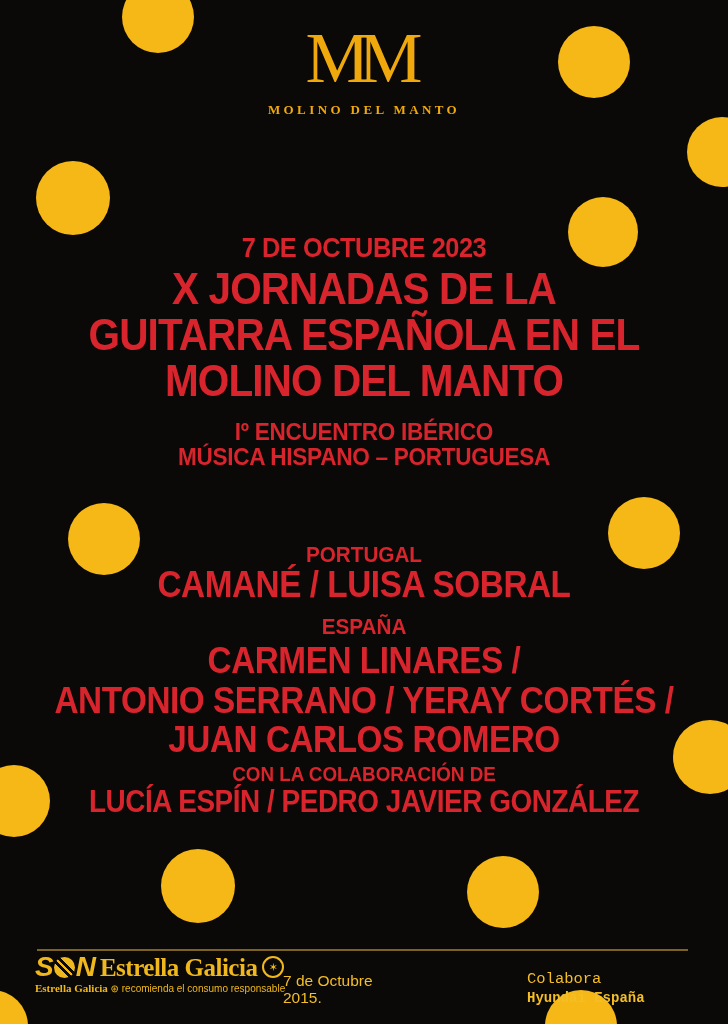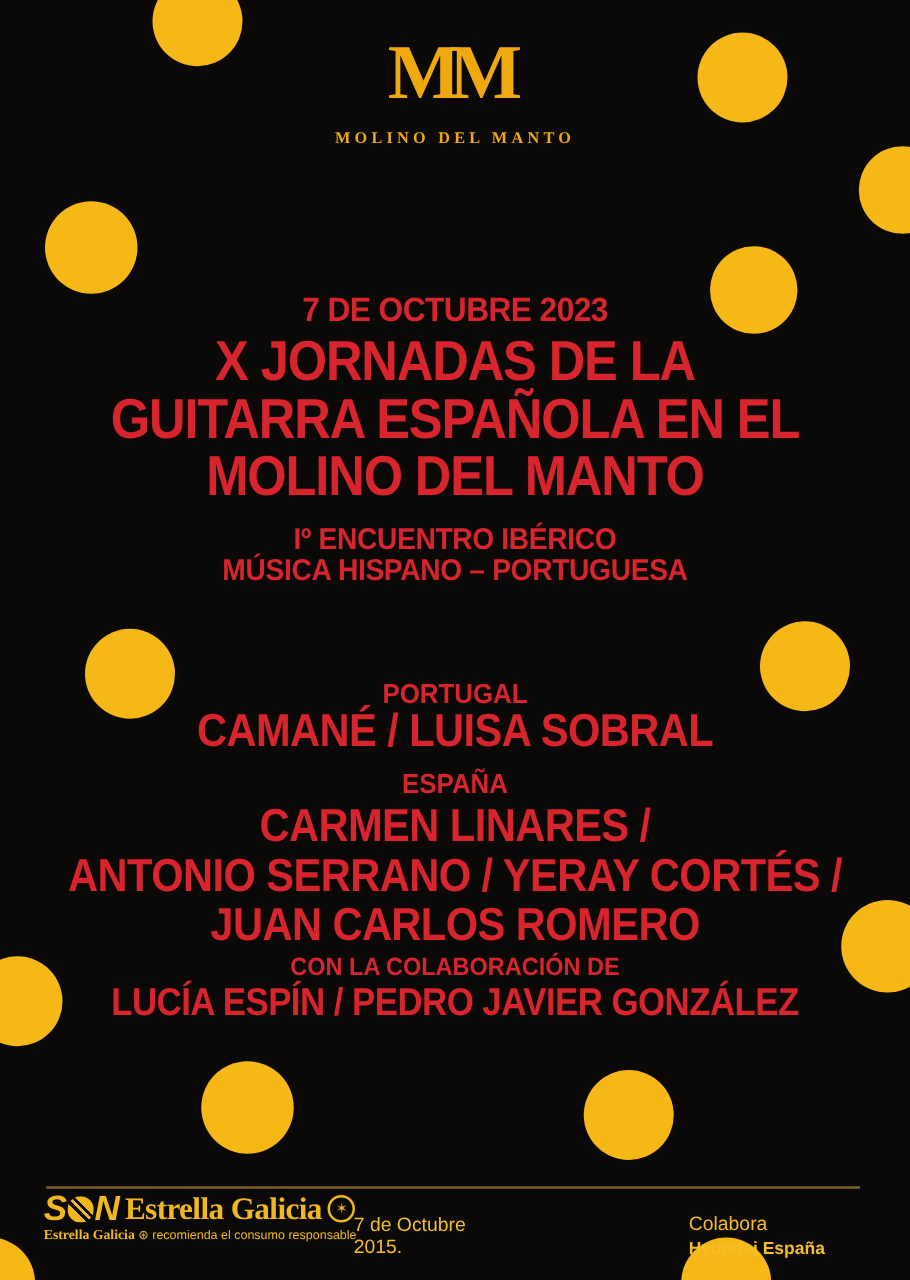--- a/index.html
+++ b/index.html
@@ -7,22 +7,22 @@
     position:relative;width:728px;height:1024px;overflow:hidden;
     background:#0b0907;
     font-family:"Liberation Sans", sans-serif;
     -webkit-font-smoothing:antialiased;
   }
   
   .dot{position:absolute;border-radius:50%;background:#f6b817;}
   
   .logo{position:absolute;top:16px;left:0;width:728px;text-align:center;color:#efa90d;}
   .monogram{
-    font-family:"Liberation Serif", serif;font-weight:bold;
-    font-size:62px;line-height:84px;letter-spacing:-0.155em;
+    font-family:"Liberation Serif", serif;font-weight:normal;
+    font-size:72px;line-height:84px;letter-spacing:-0.155em;
     display:inline-block;padding-right:0.155em;
   }
   .wordmark{
     font-family:"Liberation Serif", serif;font-weight:bold;
     font-size:13px;letter-spacing:3.4px;margin-top:2px;color:#efa90d;
   }
   
   .red{color:#d8242c;text-align:center;position:absolute;left:0;width:728px;font-weight:bold;}
   .squeeze{transform:scaleX(0.9);transform-origin:50% 50%;}
   .squeeze95{transform:scaleX(0.94);transform-origin:50% 50%;}
@@ -50,21 +50,21 @@
   .eg-name{font-family:"Liberation Serif", serif;font-weight:bold;font-size:25px;line-height:25px;letter-spacing:-0.5px;color:#f0b81c;margin-left:5px;white-space:nowrap;}
   .seal{
     width:18px;height:18px;border-radius:50%;border:2.5px solid #f0b81c;margin-left:5px;flex:0 0 auto;
     display:flex;align-items:center;justify-content:center;font-size:11px;line-height:11px;color:#f0b81c;
   }
   .son-row2{margin-top:3px;font-size:10px;line-height:11px;color:#f0b81c;white-space:nowrap;text-align:right;}
   .son-row2 .serifb{font-family:"Liberation Serif", serif;font-weight:bold;font-size:11px;}
   .f-col{position:absolute;font-size:15.5px;line-height:17px;margin-top:16px;}
   .f-date{left:283px;top:956px;}
   .f-inv{left:403px;top:956px;}
-  .f-colab{left:551px;top:955px;}
+  .f-colab{left:527px;top:955px;font-family:Liberation Mono, monospace;}
   .colab-name{font-weight:bold;font-size:14px;margin-top:2px;}
   .f-hyundai{left:626px;top:950px;width:72px;text-align:center;position:absolute;}
   .hy-word{font-weight:bold;font-size:10.5px;letter-spacing:1.6px;margin-top:0px;color:#f0b81c;}
 </style>
 </head>
 <body>
 
 <div class="poster">
 
   <div class="dot" style="left:122px;top:-19px;width:72px;height:72px;"></div>

